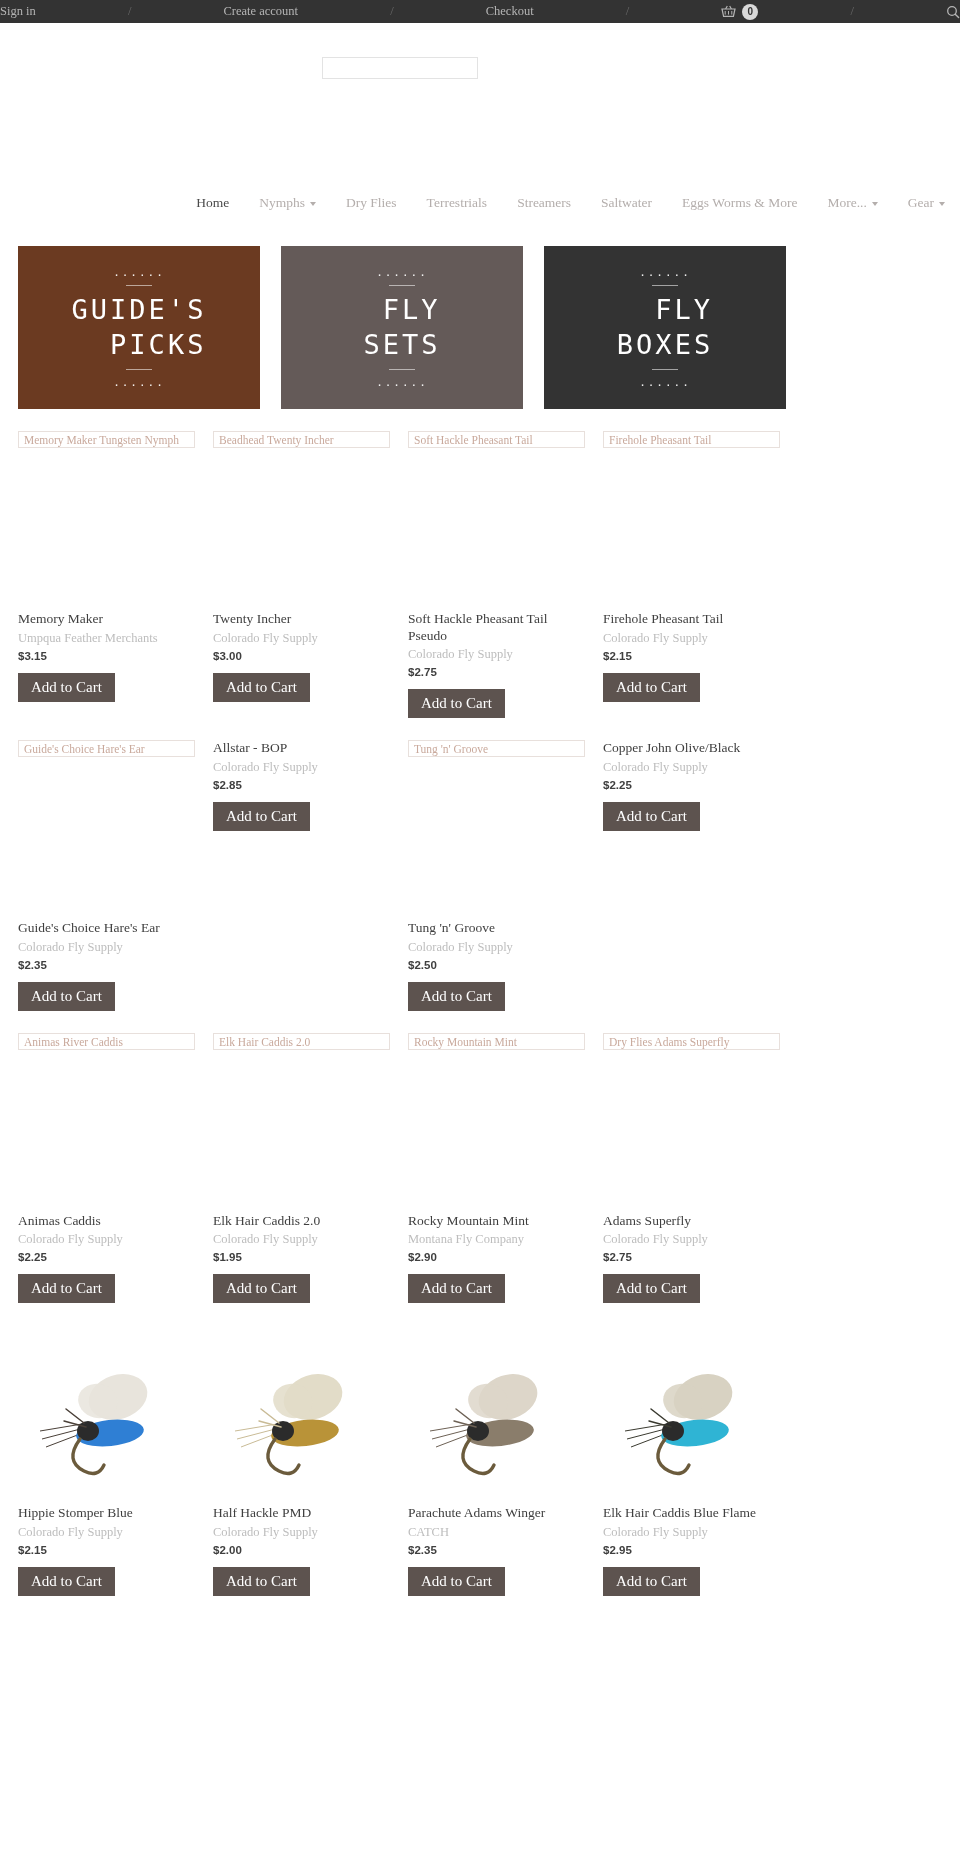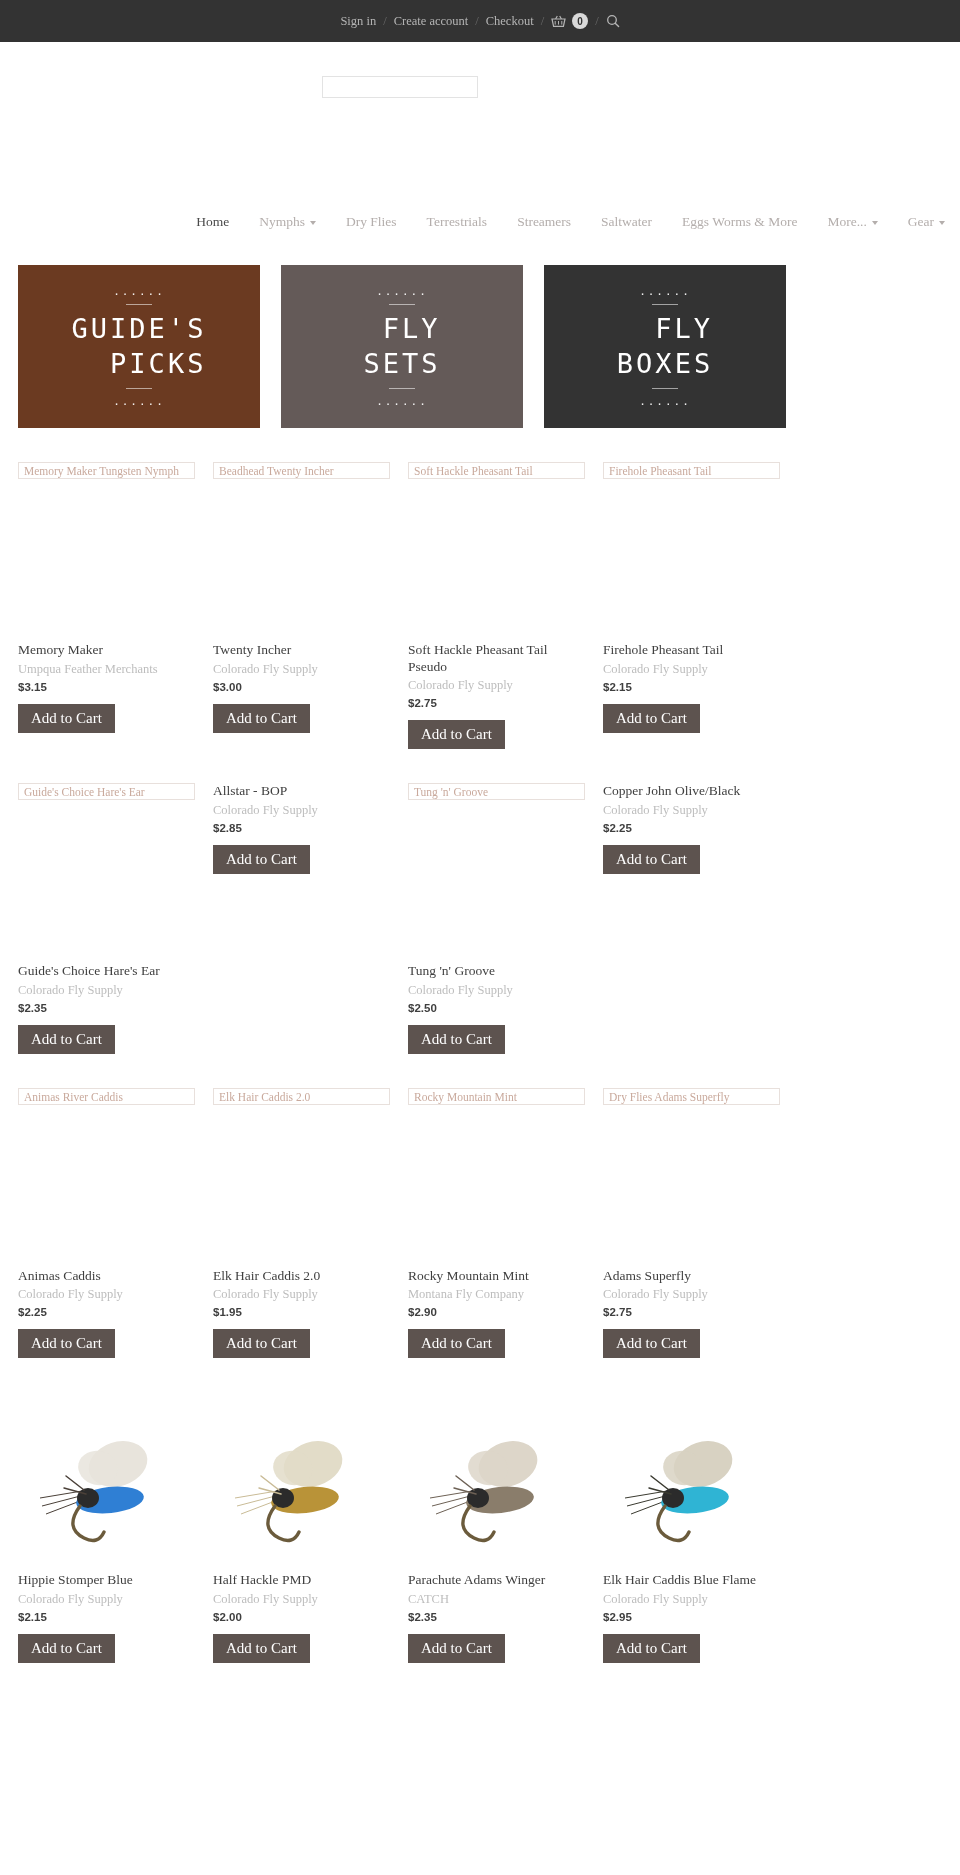--- a/index.html
+++ b/index.html
@@ -5,25 +5,25 @@
   * { box-sizing: border-box; margin: 0; padding: 0; }
   html, body {
     width: 960px;
     background: #ffffff;
     font-family: "Liberation Serif", serif;
   }
   body { position: relative; }
 
   
   .topbar {
-    height: 42px;
+    height: 23px;
     background: #333333;
     display: flex;
     align-items: center;
-    justify-content: center;
+    justify-content: space-between;
     font-size: 12.5px;
     color: #a8a8a8;
   }
   .topbar a, .topbar span.tb-link {
     color: #b5b5b5;
     text-decoration: none;
     white-space: nowrap;
   }
   .tb-sep { color: #6a6a6a; margin: 0 7px; }
   .cart-group { display: flex; align-items: center; gap: 6px; }
@@ -130,21 +130,21 @@
 
   
   .grid {
     display: flex;
     flex-wrap: wrap;
     padding: 0 18px;
   }
   .card {
     width: 195px;
     padding-right: 18px;
-    padding-top: 34px;
+    padding-top: 22px;
   }
   .thumb {
     height: 180px;
     width: 100%;
     display: flex;
     align-items: flex-start;
     justify-content: flex-start;
   }
   
   .broken-img {

